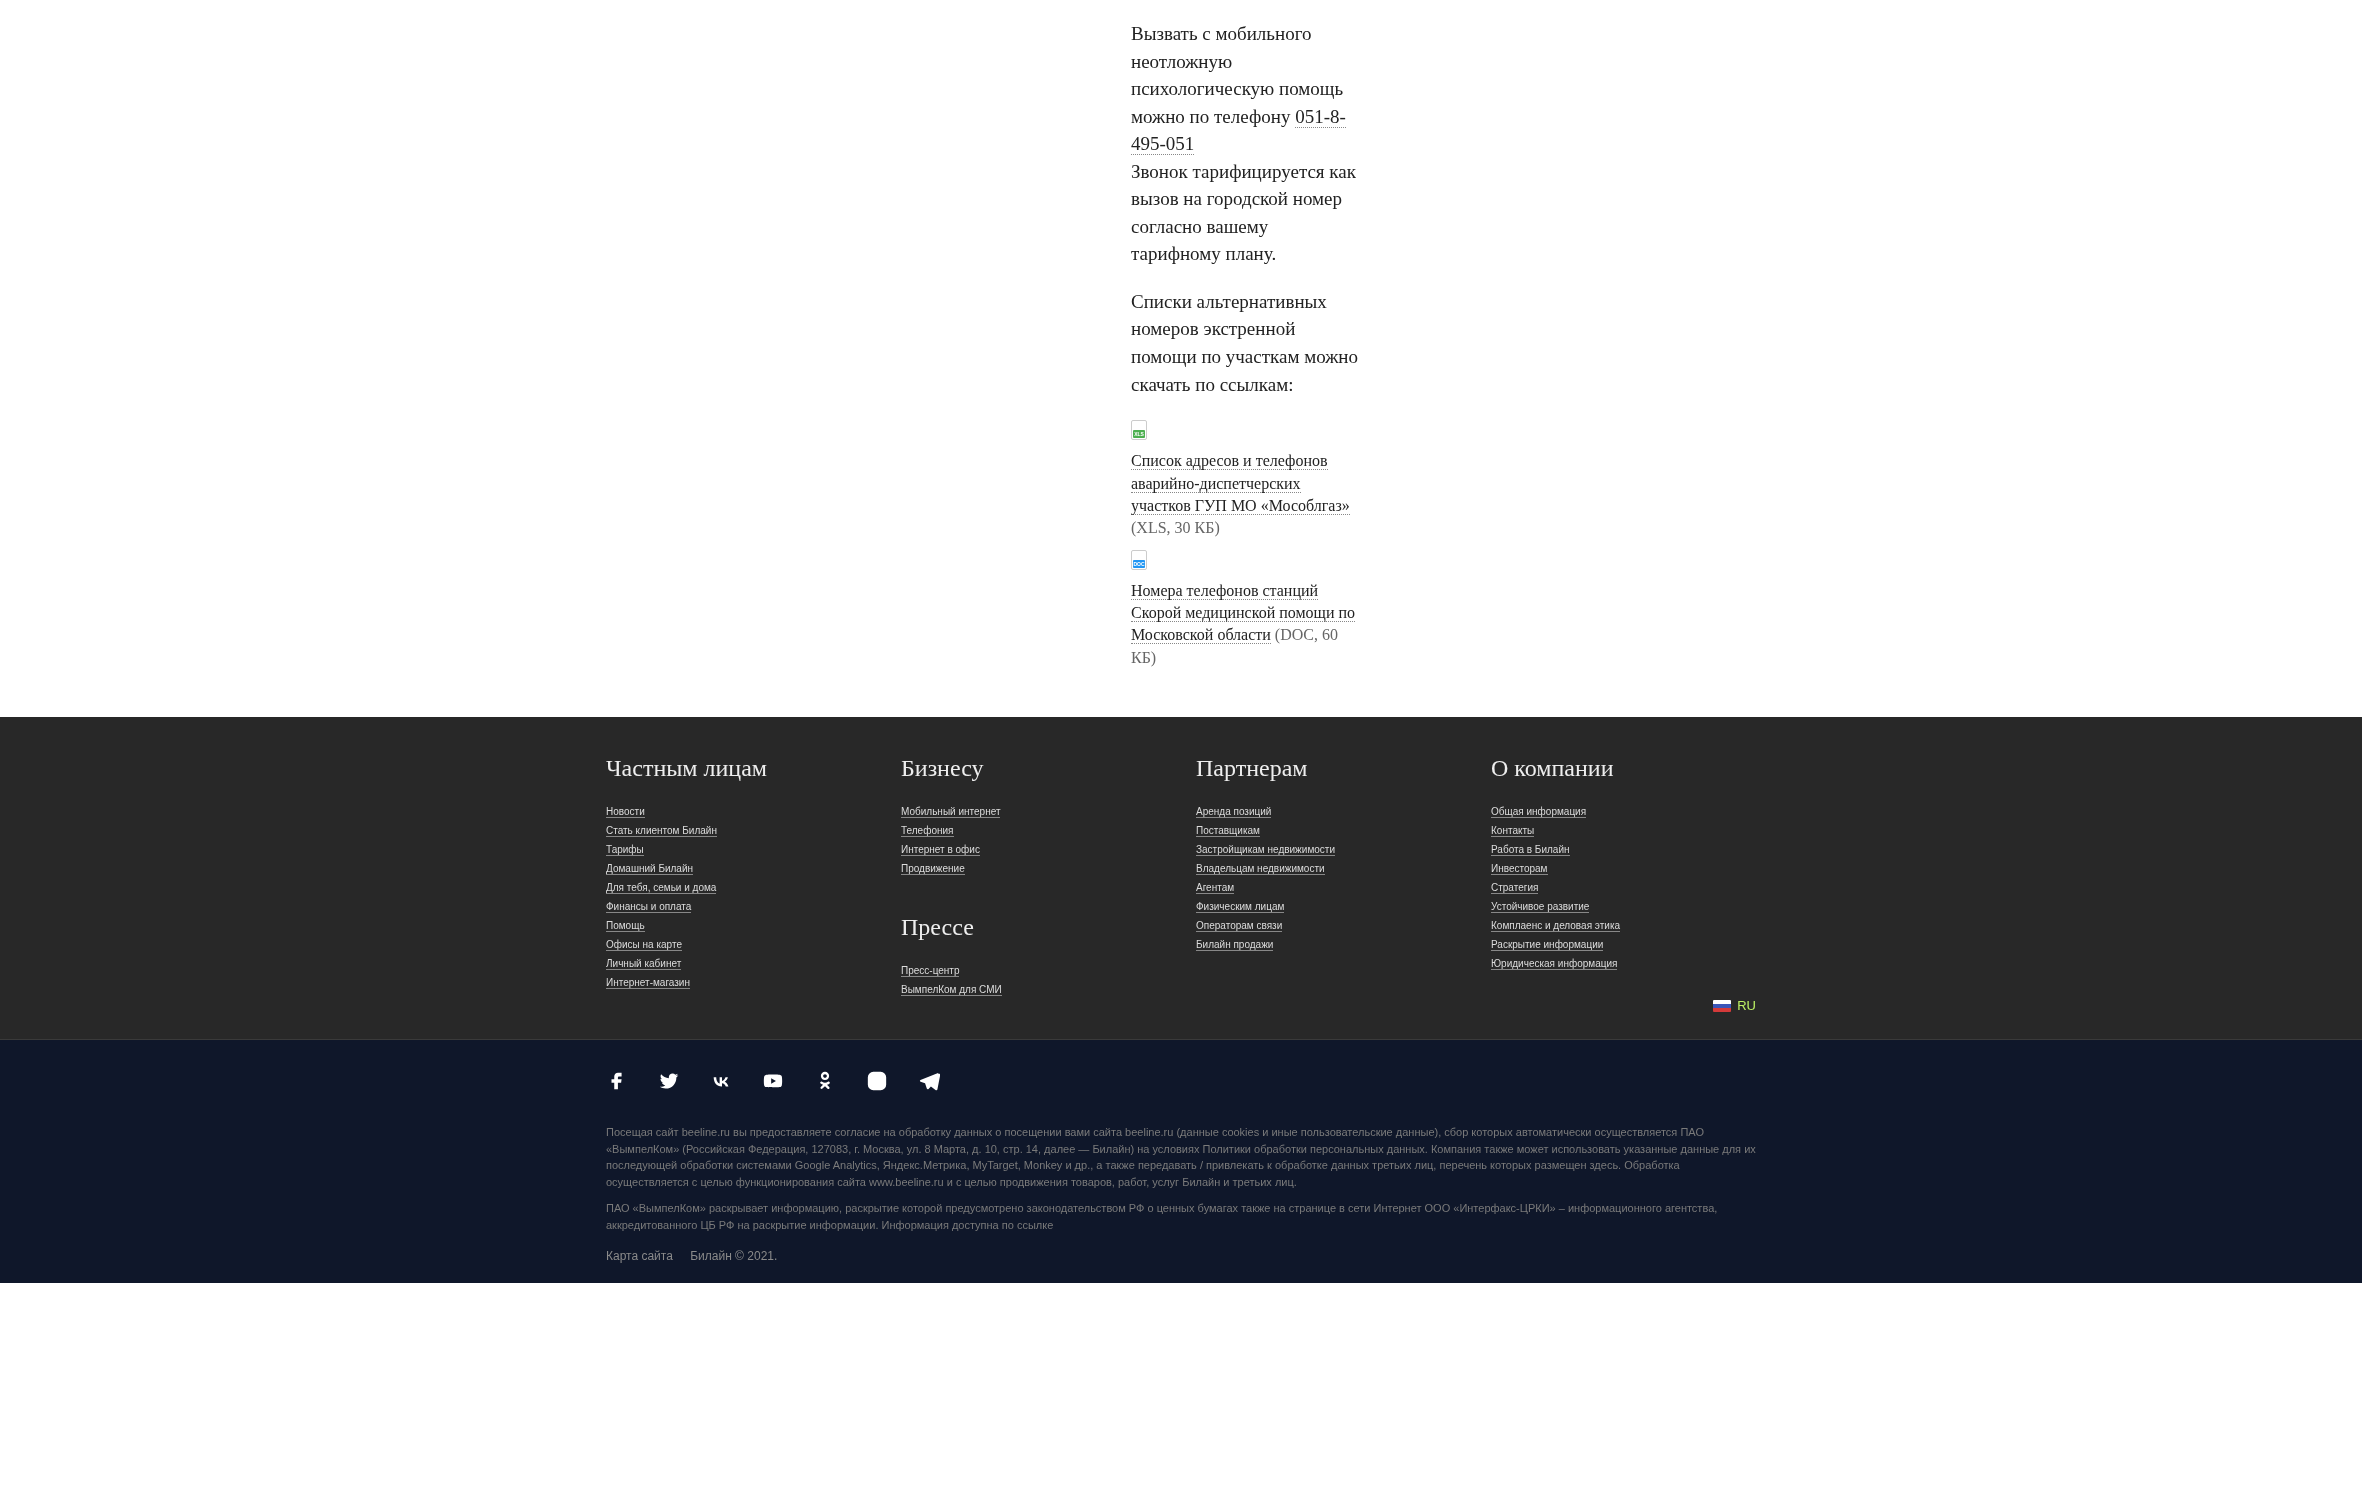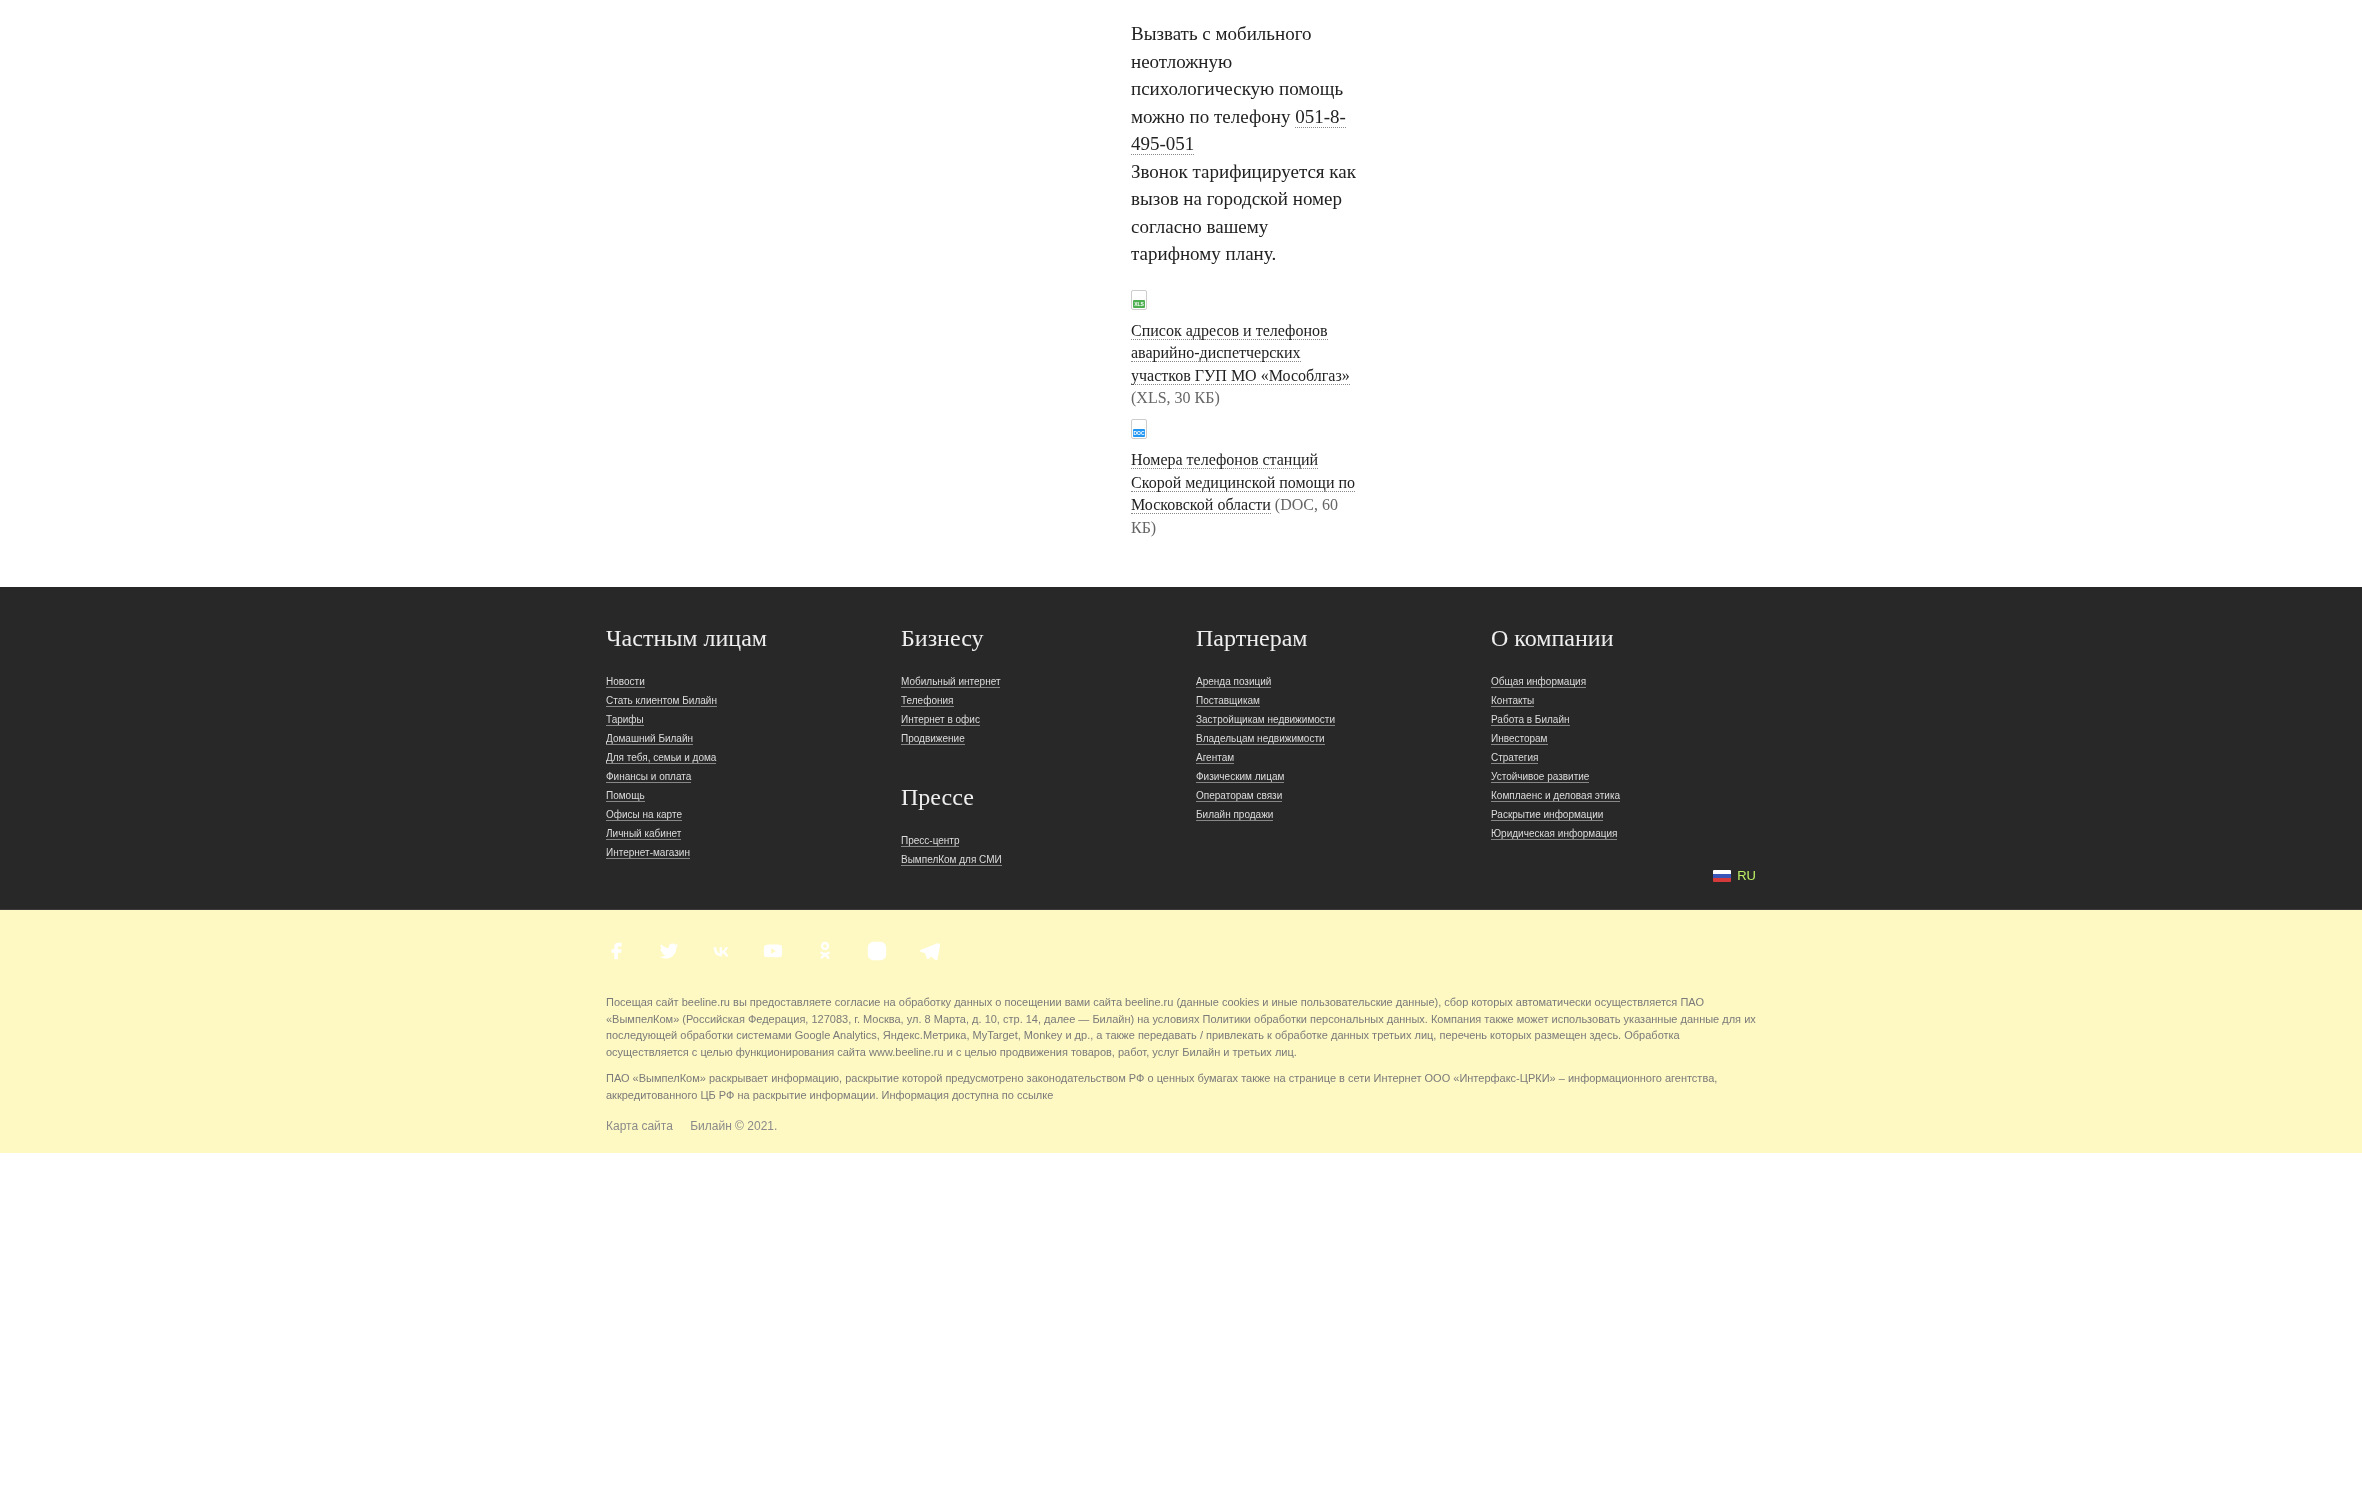--- a/index.html
+++ b/index.html
@@ -127,21 +127,21 @@
     width: 18px;
     height: 12px;
     display: block;
     background: linear-gradient(to bottom, #fff 0 33%, #3a55b8 33% 66%, #d43a3a 66% 100%);
     border-radius: 1px;
   }
 
   .footer-lower {
     border-top: 1px solid #3a3a3a;
     margin-top: 36px;
-    background: #fef9c3;
+    background: #0f172a;
     padding: 30px 0 20px;
     position: relative;
   }
   .footer-lower-inner {
     max-width: 1190px;
     margin: 0 auto;
     padding: 0 20px;
   }
   .social {
     display: flex;
@@ -174,20 +174,21 @@
   }
 </style>
 </head>
 <body>
 
 <div class="content">
   <p>
     <span>Вызвать с мобильного неотложную психологическую помощь можно по телефону </span><a href="#" class="inline">051-8-495-051</a><br>
     <span>Звонок тарифицируется как вызов на городской номер согласно вашему тарифному плану.</span>
   </p>
+  <p>Списки альтернативных номеров экстренной помощи по участкам можно скачать по ссылкам:</p>
 
   <ul class="file-list">
     <li>
       <span class="file-icon xls"></span>
       <span>
         <a href="#">Список адресов и телефонов аварийно-диспетчерских участков ГУП МО «Мособлгаз»</a><span class="file-size"> (XLS, 30 КБ)</span>
       </span>
     </li>
     <li>
       <span class="file-icon doc"></span>

